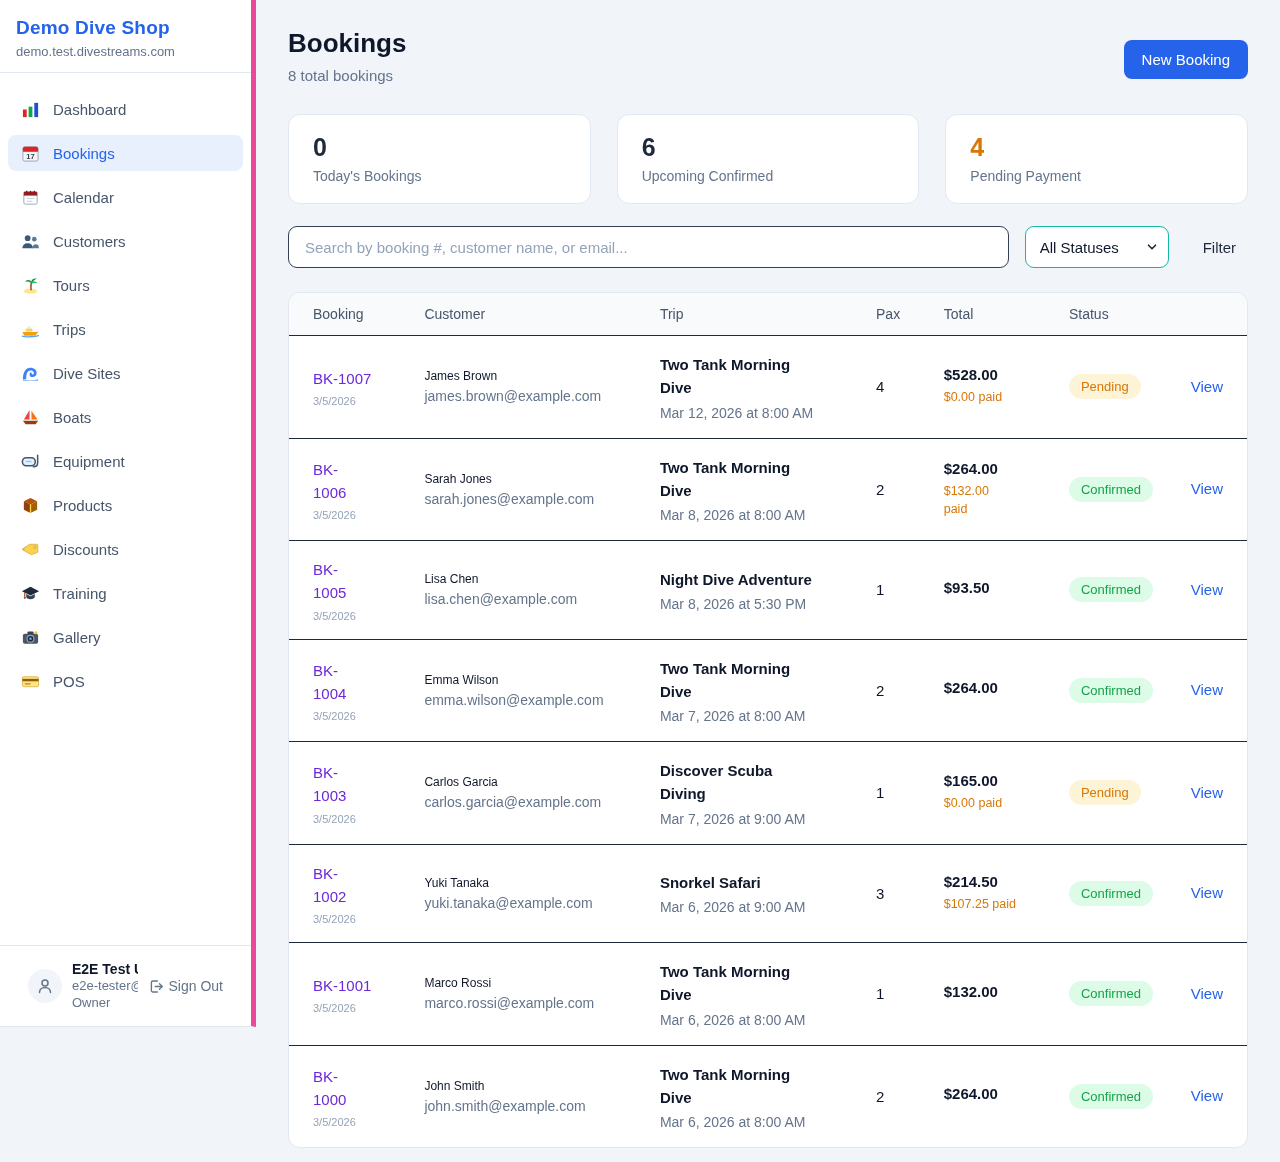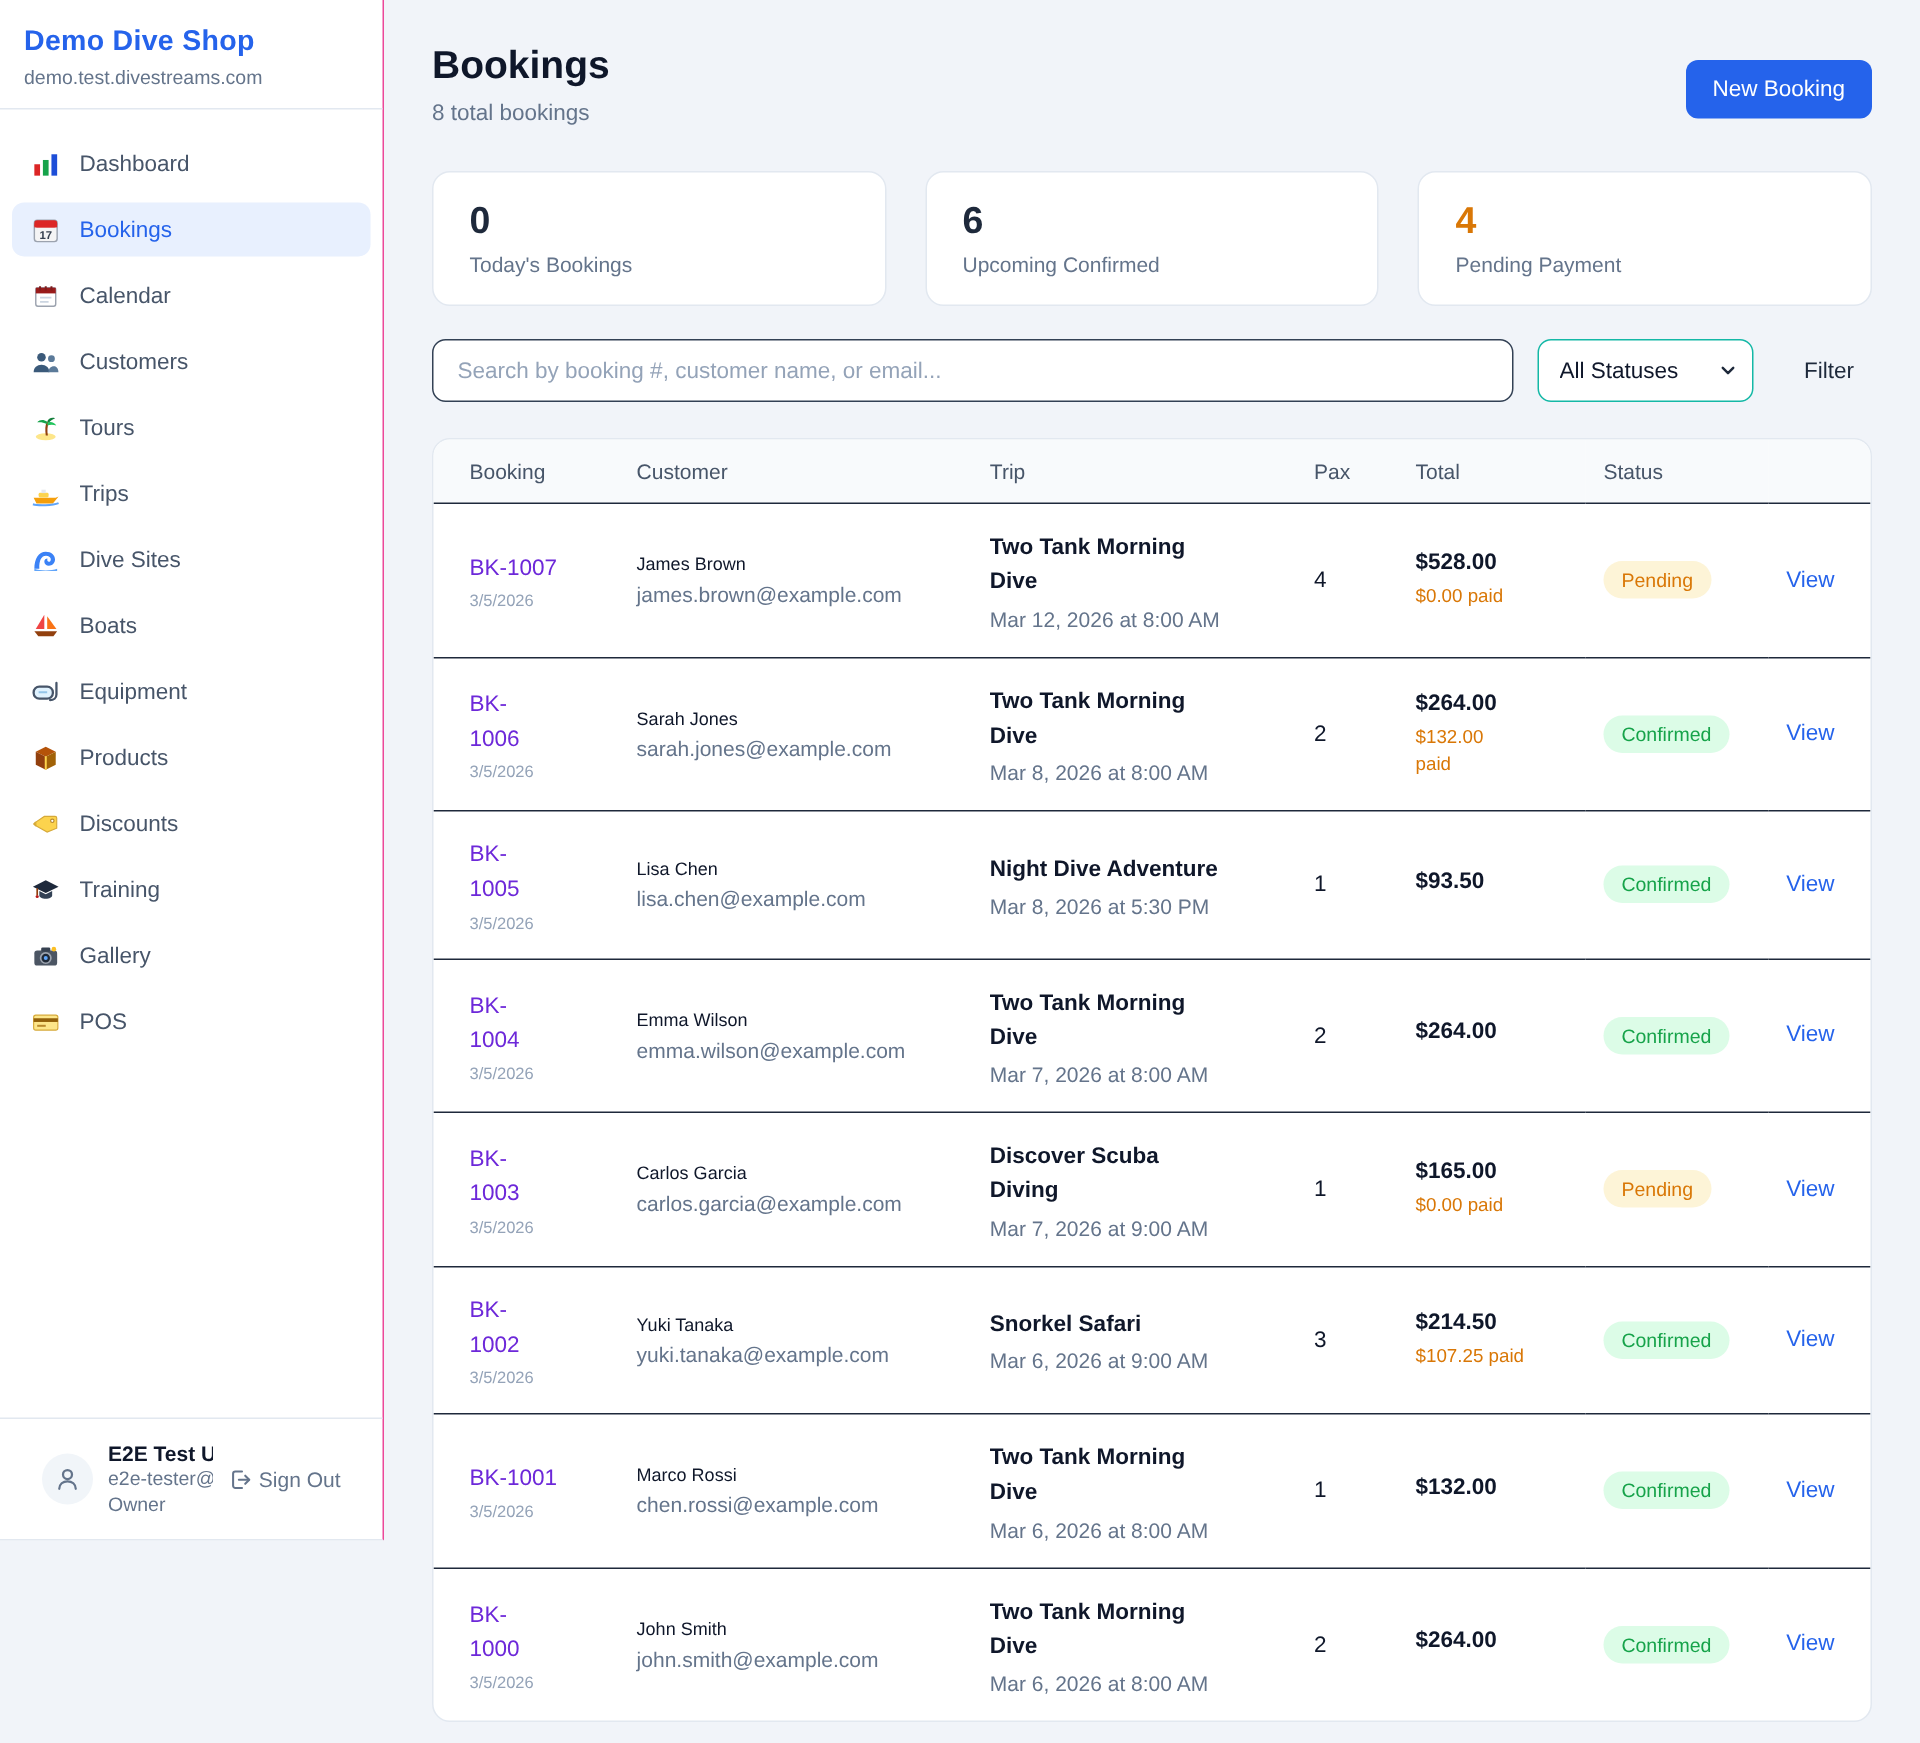--- a/index.html
+++ b/index.html
@@ -9,21 +9,21 @@
     background: #f1f4f9;
     color: #0f172a;
     overflow: hidden;
   }
 
   
   .sidebar {
     position: absolute; left: 0; top: 0;
     width: 256px; height: 1027px;
     background: #ffffff;
-    border-right: 1px solid #ec4899;
+    border-right: 5px solid #ec4899;
     border-bottom: 1px solid #e2e8f0;
     display: flex; flex-direction: column;
   }
   .brand { padding: 17px 16px 13px; border-bottom: 1px solid #e2e8f0; }
   .brand-name { color: #2563eb; font-size: 19px; font-weight: bold; letter-spacing: .2px; }
   .brand-domain { color: #64748b; font-size: 13px; margin-top: 5px; }
   .nav { padding: 18px 8px 8px; flex: 0 0 auto; }
   .nav-item {
     display: flex; align-items: center; gap: 13px;
     height: 36px; padding: 0 13px; margin-bottom: 8px;
@@ -492,21 +492,21 @@
               <div class="total">$214.50</div>
               <div class="paid">$107.25 paid</div>
             </td>
           <td><span class="badge confirmed">Confirmed</span></td>
           <td><a href="#" class="view-link">View</a></td>
         </tr>
         <tr>
           <td><a href="#" class="bk-link">BK-1001</a><div class="bk-date">3/5/2026</div></td>
           <td>
               <div class="cust-name">Marco Rossi</div>
-              <div class="cust-email">chen.rossi@example.com</div>
+              <div class="cust-email">marco.rossi@example.com</div>
             </td>
           <td>
               <div class="trip-name">Two Tank Morning
 Dive</div>
               <div class="trip-date">Mar 6, 2026 at 8:00 AM</div>
             </td>
           <td class="pax">1</td>
           <td>
               <div class="total">$132.00</div>
               <div class="paid"></div>

